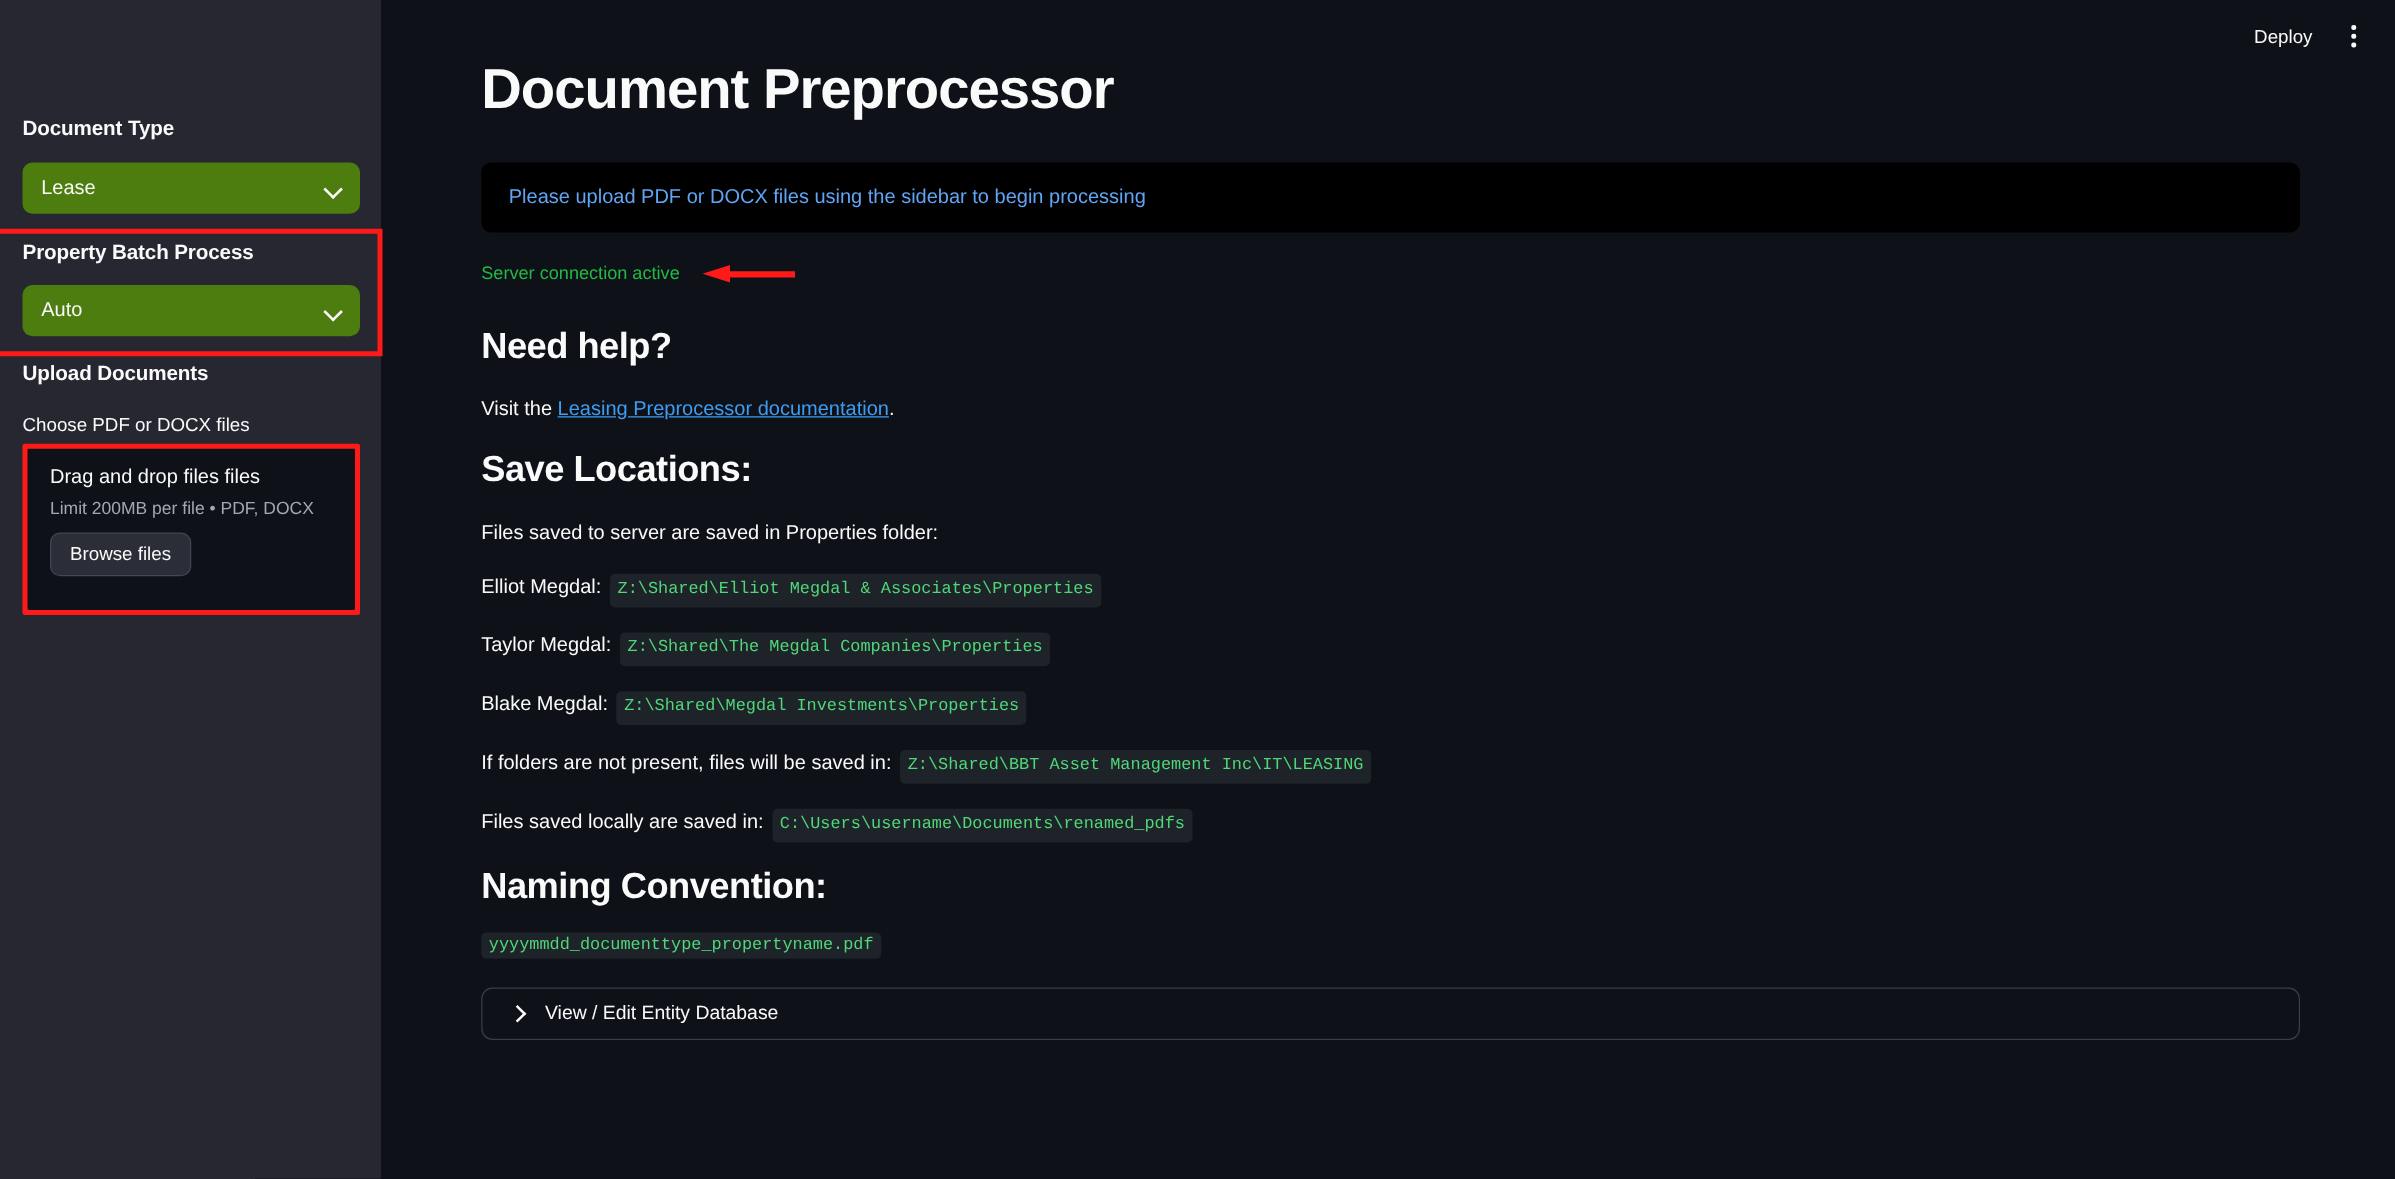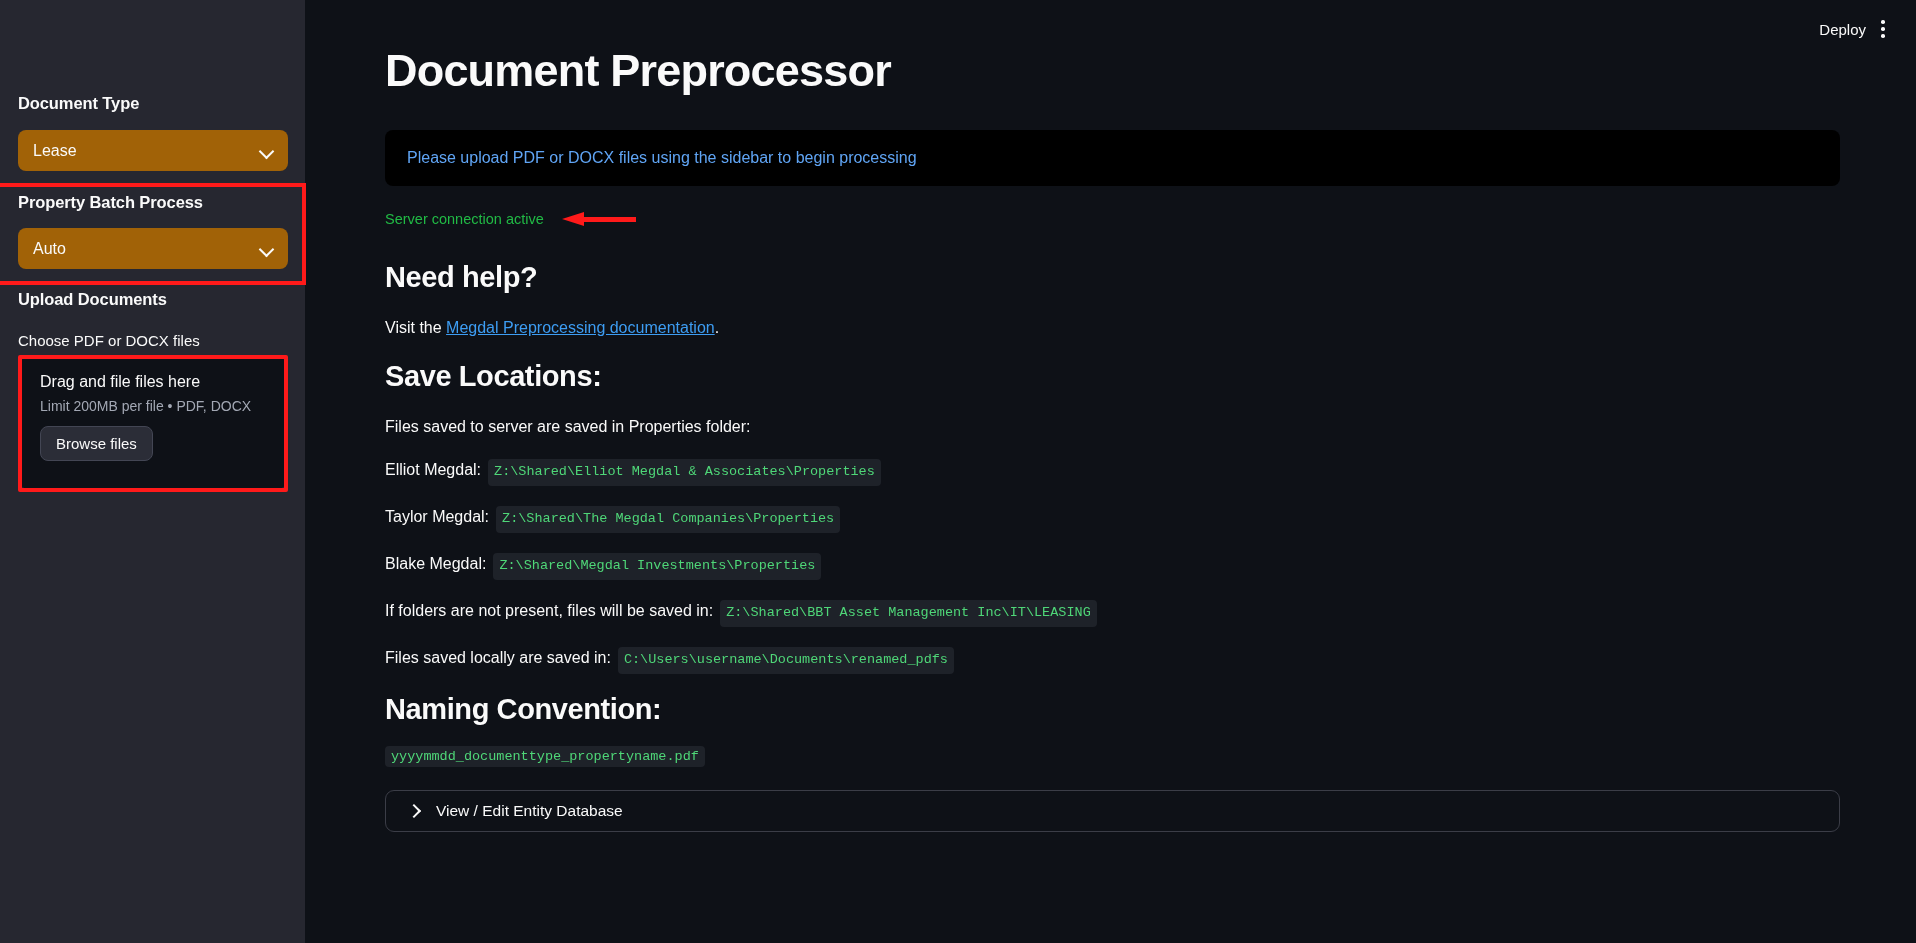--- a/index.html
+++ b/index.html
@@ -39,21 +39,21 @@
 
   .sb-label.doc-type   { position: absolute; top: 94px;  left: 18px; text-align: center; }
   .sb-label.batch      { position: absolute; top: 193px; left: 18px; }
   .sb-label.upload-hdr { position: absolute; top: 290px; left: 18px; }
 
   .select-box {
     position: absolute;
     left: 18px;
     width: 270px;
     height: 41px;
-    background: #a16207;
+    background: #4d7c0f;
     border-radius: 8px;
     display: flex;
     align-items: center;
     justify-content: space-between;
     padding: 0 12px 0 15px;
     cursor: pointer;
   }
   .select-box.doc-type-select { top: 130px; }
   .select-box.batch-select    { top: 228px; }
 
@@ -128,21 +128,21 @@
     position: relative;
     overflow: hidden;
   }
 
   .topbar {
     position: absolute;
     top: 0; right: 0;
     height: 58px;
     display: flex;
     align-items: center;
-    gap: 6px;
+    gap: 22px;
     padding-right: 22px;
   }
   .deploy-btn {
     color: #fafafa;
     font-size: 15px;
     cursor: pointer;
     background: none;
     border: none;
     font-family: "Liberation Sans", sans-serif;
   }
@@ -330,21 +330,21 @@
     <div class="select-box batch-select">
       <span class="select-value">Auto</span>
       <span class="chev"></span>
     </div>
 
     <div class="sb-label upload-hdr">Upload Documents</div>
 
     <div class="choose-files-label">Choose PDF or DOCX files</div>
 
     <div class="dropzone">
-      <div class="dz-title">Drag and file files here</div>
+      <div class="dz-title">Drag and drop files files</div>
       <div class="dz-sub">Limit 200MB per file • PDF, DOCX</div>
       <button class="browse-btn">Browse files</button>
     </div>
 
     <div class="annot-box batch-annot"></div>
     <div class="annot-box upload-annot"></div>
   </aside>
 
   <main class="main">
 
@@ -369,21 +369,21 @@
         <span class="status-text">Server connection active</span>
         <span class="arrow-annot">
           <span class="head"></span>
             <span class="shaft"></span>
         </span>
       </div>
 
       <h2 class="section-h">Need help?</h2>
 
       <p class="body-text plain">
-        <span>Visit the </span><a class="doc-link" href="#">Megdal Preprocessing documentation</a><span>.</span>
+        <span>Visit the </span><a class="doc-link" href="#">Leasing Preprocessor documentation</a><span>.</span>
       </p>
 
       <h2 class="section-h">Save Locations:</h2>
 
       <p class="body-text plain">Files saved to server are saved in Properties folder:</p>
 
       <p class="body-text">
         <span>Elliot Megdal:</span>
         <code class="path">Z:\Shared\Elliot Megdal &amp; Associates\Properties</code>
       </p>

